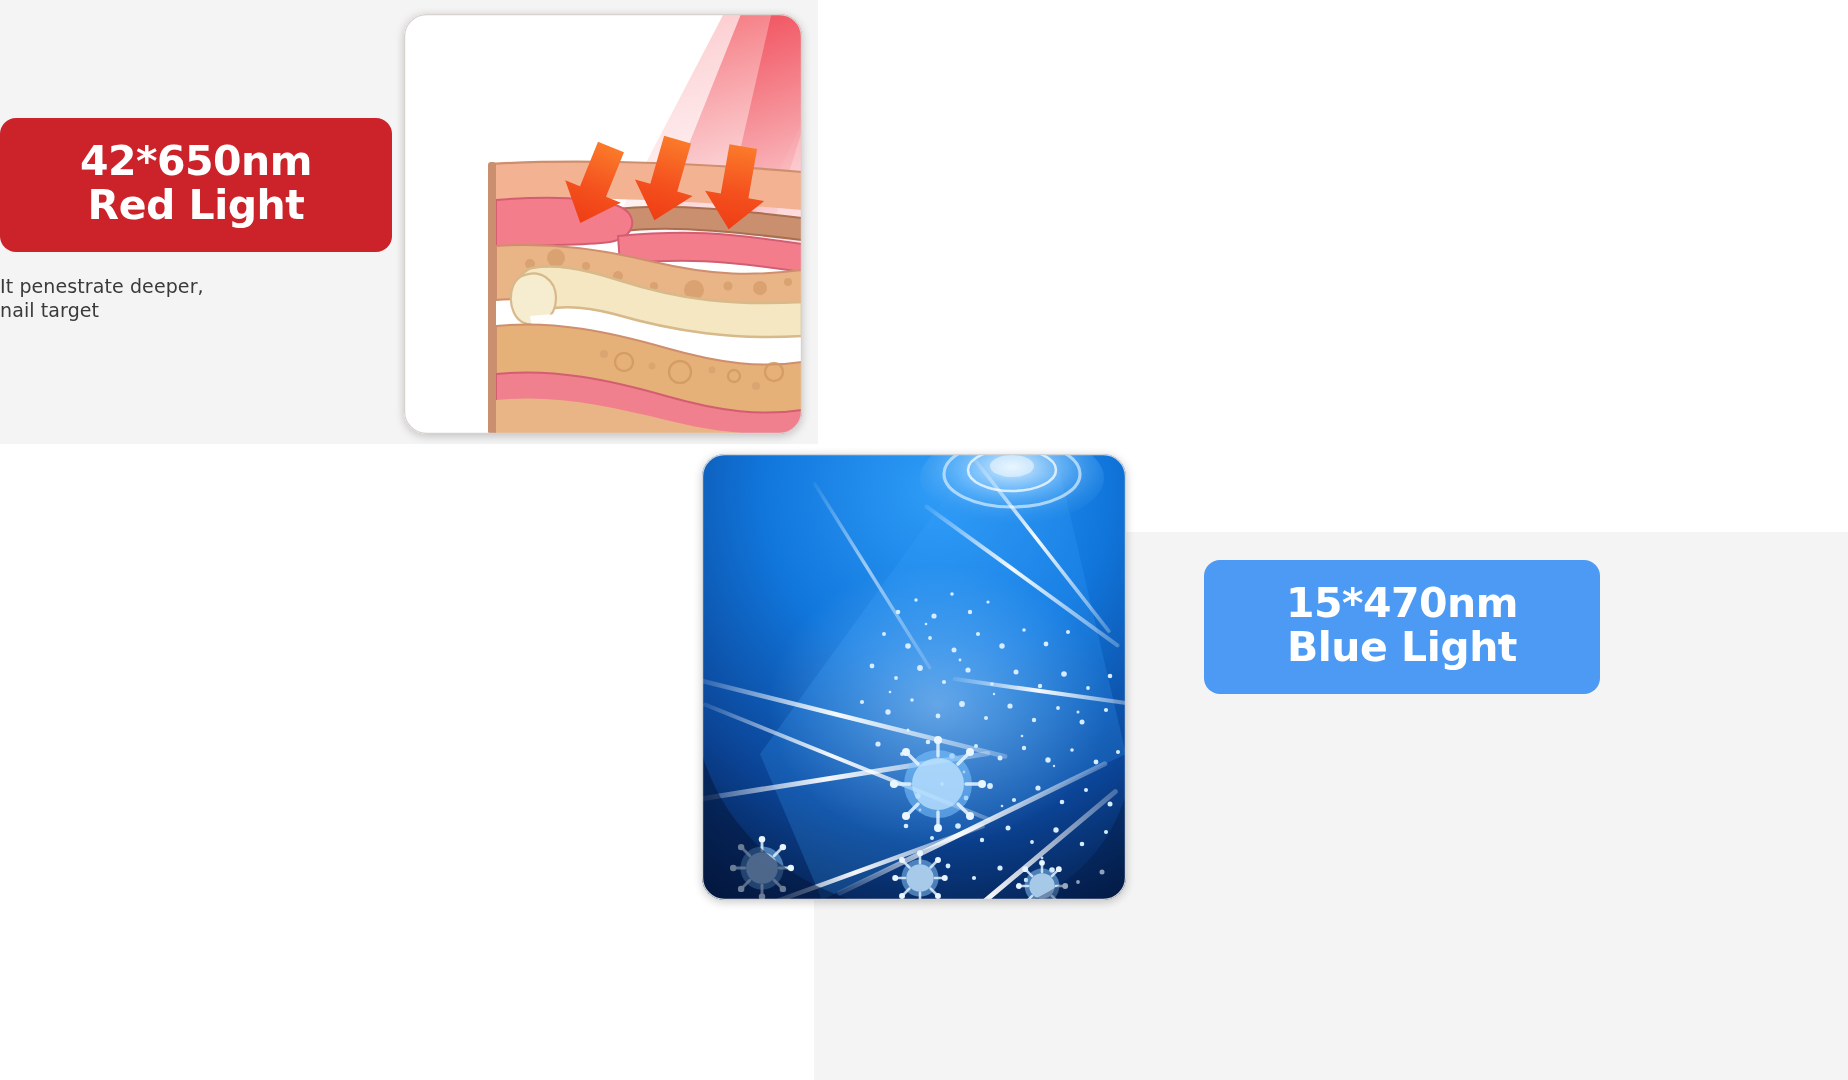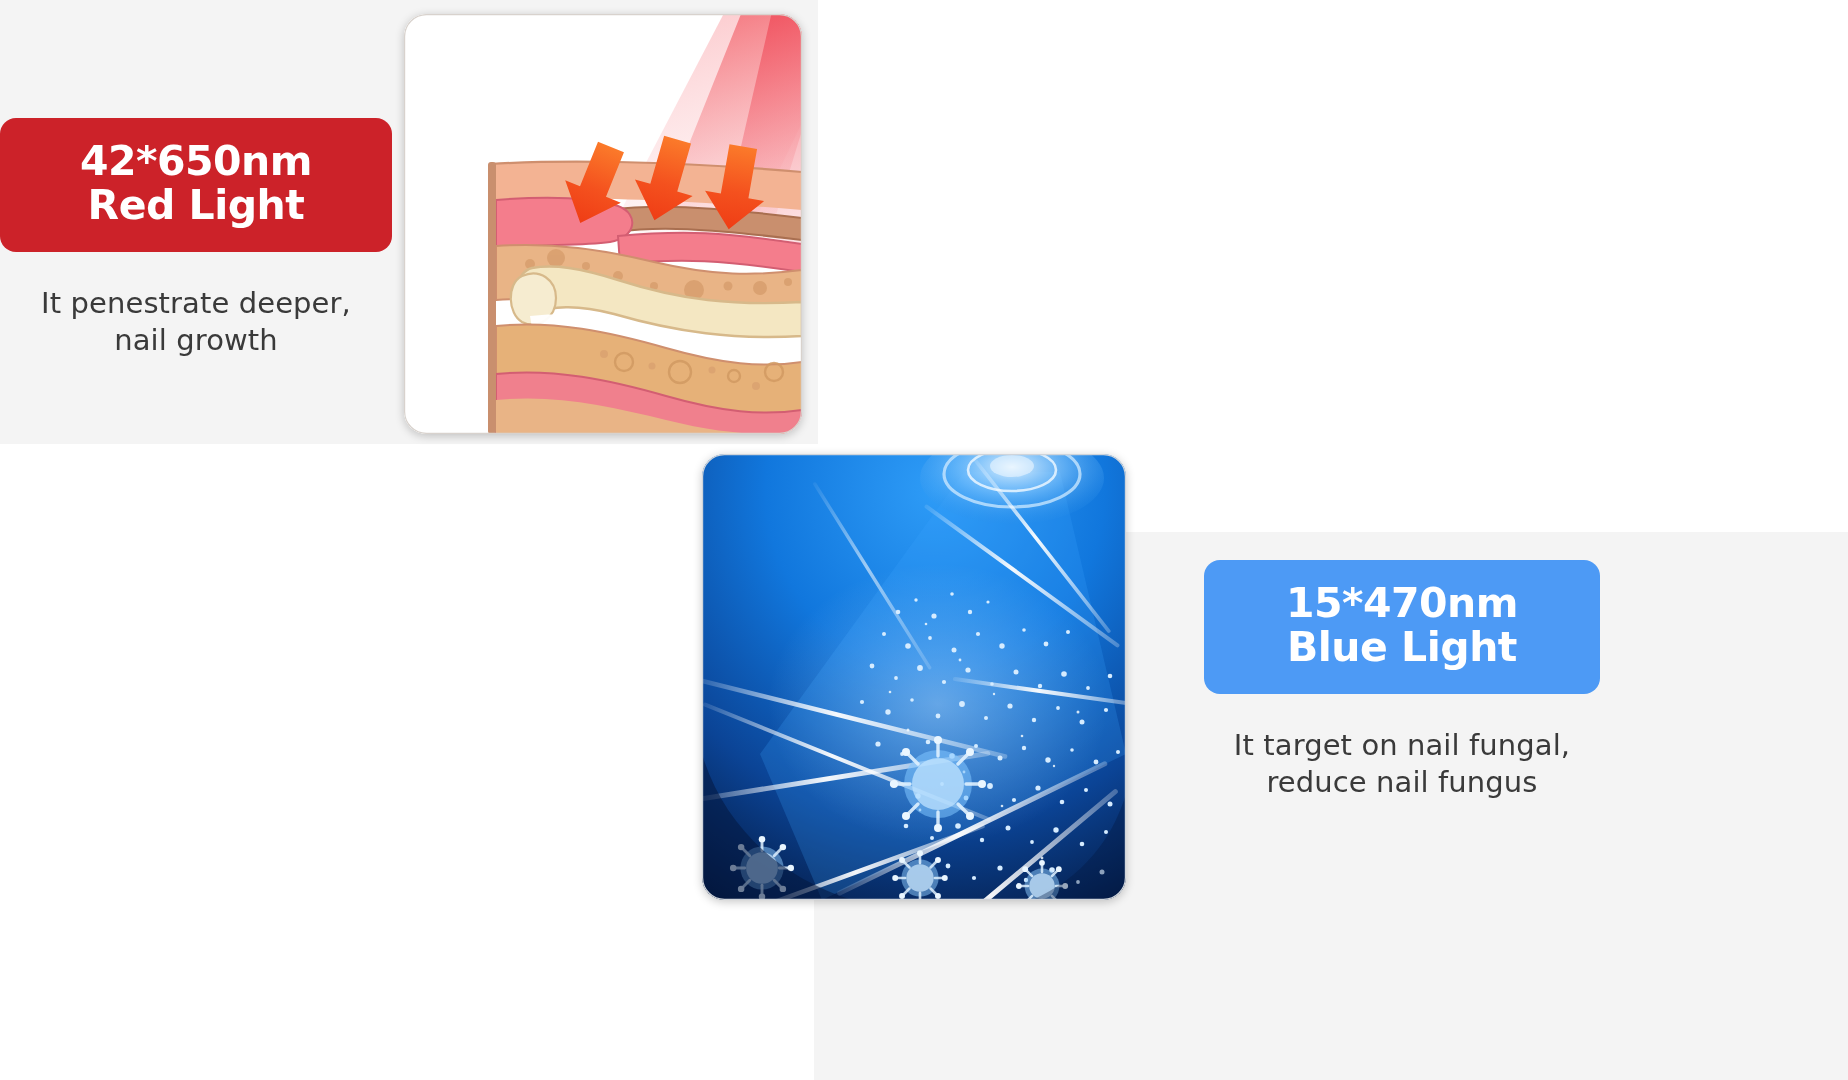--- a/index.html
+++ b/index.html
@@ -51,27 +51,25 @@
     letter-spacing: -0.5px;
     padding: 21px 16px 24px 16px;
     box-sizing: border-box;
   }
   #badge-red  { background: #cc2229; }
   #badge-blue { background: #4d9af5; }
 
   .badge-line2 { display: block; }
 
   .caption {
-    text-align: center;
     color: #3a3a3a;
-    font-size: 29px;
+    font-size: 19px;
     line-height: 1.28;
     padding-top: 22px;
     letter-spacing: 0.1px;
-    margin-top: 11px;
   }
   .caption span { display: block; }
 </style>
 </head>
 <body>
 
 <div class="panel" id="panel-red"></div>
 
 <div class="img-card" id="card-red">
   <svg viewBox="0 0 398 420" xmlns="http://www.w3.org/2000/svg">
@@ -164,21 +162,21 @@
   </svg>
 </div>
 
 <div class="text-block" id="block-red">
   <div class="badge" id="badge-red">
     <span>42*650nm</span>
     <span class="badge-line2">Red Light</span>
   </div>
   <div class="caption">
     <span>It penestrate deeper,</span>
-    <span>nail growth</span>
+    <span>nail target</span>
   </div>
 </div>
 
 <div class="panel" id="panel-blue"></div>
 
 <div class="img-card" id="card-blue">
   <svg viewBox="0 0 424 446" xmlns="http://www.w3.org/2000/svg">
     <defs>
       <radialGradient id="bgBlue" cx="0.55" cy="0.08" r="1.05">
         <stop offset="0%" stop-color="#2e9cf7"></stop>
@@ -428,17 +426,13 @@
     </g>
     <rect x="0.5" y="0.5" width="423" height="445" rx="22" fill="none" stroke="#cfd4da" stroke-width="1.4"></rect>
   </svg>
 </div>
 
 <div class="text-block" id="block-blue">
   <div class="badge" id="badge-blue">
     <span>15*470nm</span>
     <span class="badge-line2">Blue Light</span>
   </div>
-  <div class="caption">
-    <span>It target on nail fungal,</span>
-    <span>reduce nail fungus</span>
-  </div>
 </div>
 
 </body></html>

